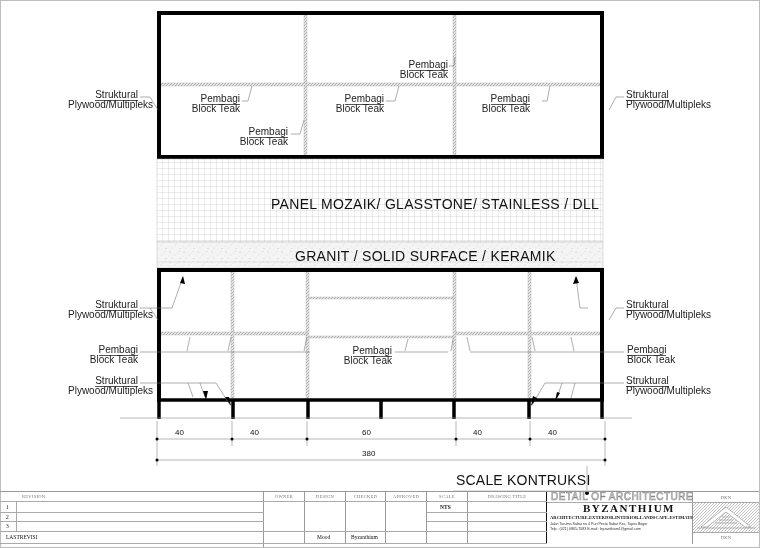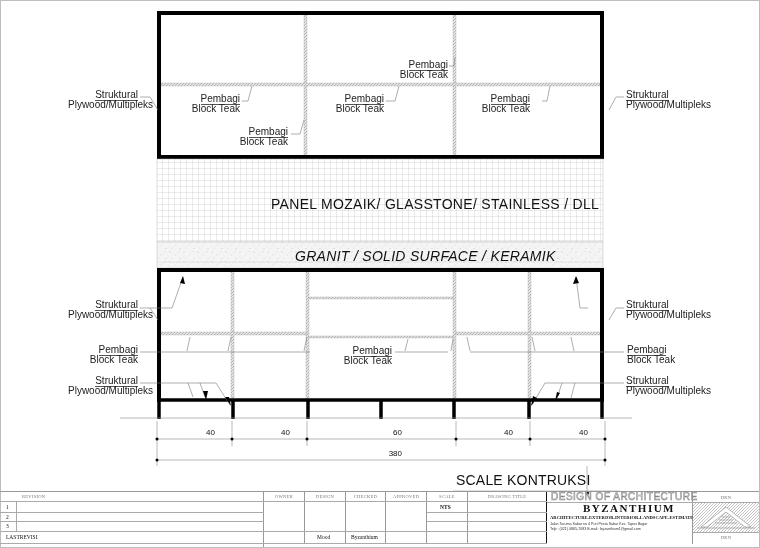--- a/index.html
+++ b/index.html
@@ -3,21 +3,21 @@
 <meta charset="utf-8">
 <style>
   html,body{margin:0;padding:0;background:#fff;}
   body{width:760px;height:548px;position:relative;overflow:hidden;font-family:"Liberation Sans",sans-serif;color:#111;}
   .sheet{position:absolute;left:0;top:0;width:758px;height:546px;border:1px solid #bdbdbd;}
   svg{position:absolute;left:0;top:0;}
   .lbl{position:absolute;font-size:10px;line-height:9.5px;color:#222;white-space:nowrap;}
   .lbl .u{border-bottom:0.8px solid #555;}
   .r{text-align:right;}
   .big{position:absolute;font-size:14px;letter-spacing:0.3px;color:#111;white-space:nowrap;padding-left:21px;}
-  .dim{position:absolute;font-size:8px;color:#111;text-align:right;width:40px;}
+  .dim{position:absolute;font-size:8px;color:#111;text-align:left;width:40px;}
   .title{position:absolute;font-size:14px;color:#111;white-space:nowrap;letter-spacing:0.2px;}
   
   .tb{position:absolute;left:0;top:491px;width:759px;height:55px;border-top:1px solid #999;font-family:"Liberation Serif",serif;}
   .cell{position:absolute;border-right:1px solid #999;box-sizing:border-box;font-size:5.5px;color:#333;}
   .hdr{font-size:4.5px;color:#777;text-align:center;letter-spacing:0.3px;}
   .rowline{position:absolute;height:0;border-top:1px solid #aaa;}
   .v{position:absolute;font-size:5.5px;color:#111;}
   .brand1{position:absolute;font-family:"Liberation Sans",sans-serif;font-size:10px;color:#fff;-webkit-text-stroke:0.6px #888;letter-spacing:0.5px;white-space:nowrap;}
   .brand2{position:absolute;font-family:"Liberation Serif",serif;font-size:11px;font-weight:bold;letter-spacing:1.5px;color:#111;}
   .brand3{position:absolute;font-family:"Liberation Serif",serif;font-size:4.6px;font-weight:bold;color:#111;white-space:nowrap;}
@@ -191,21 +191,21 @@
 <div class="lbl r" style="left:472px;top:94px;width:58px;">
   <span class="u">Pembagi</span><br>
   <span>Block Teak</span>
 </div>
 <div class="lbl r" style="left:230px;top:127px;width:58px;">
   <span class="u">Pembagi</span><br>
   <span>Block Teak</span>
 </div>
 
 <div class="big" style="left:250px;top:196px;">PANEL MOZAIK/ GLASSTONE/ STAINLESS / DLL</div>
-<div class="big" style="left:274px;top:248px;font-style:italic;">GRANIT / SOLID SURFACE / KERAMIK</div>
+<div class="big" style="left:274px;top:248px;">GRANIT / SOLID SURFACE / KERAMIK</div>
 
 <div class="lbl r" style="left:68px;top:300px;width:70px;">
   <span class="u">Struktural</span><br>
   <span>Plywood/Multipleks</span>
 </div>
 <div class="lbl r" style="left:68px;top:345px;width:70px;">
   <span class="u">Pembagi</span><br>
   <span>Block Teak</span>
 </div>
 <div class="lbl r" style="left:68px;top:376px;width:70px;">
@@ -276,21 +276,21 @@
     <div class="hdr" style="margin-top:2px;">DRAWING TITLE</div>
   </div>
 
   <div class="rowline" style="left:264px;top:9px;width:283px;"></div>
   <div class="rowline" style="left:427px;top:20px;width:120px;"></div>
   <div class="rowline" style="left:427px;top:29px;width:120px;"></div>
   <div class="rowline" style="left:264px;top:39px;width:283px;"></div>
   <div class="rowline" style="left:264px;top:51px;width:283px;"></div>
 
   <div class="cell" style="left:547px;top:0;width:146px;height:52px;">
-    <div class="brand1" style="left:4px;top:-1px;">DESIGN OF ARCHITECTURE</div>
+    <div class="brand1" style="left:4px;top:-1px;">DETAIL OF ARCHITECTURE</div>
     <div class="rowline" style="left:0;top:10px;width:146px;"></div>
     <div class="brand2" style="left:36px;top:10px;">BYZANTHIUM</div>
     <div class="brand3" style="left:3px;top:23px;">ARCHITECTURE-EXTERIOR-INTERIOR-LANDSCAPE-ESTIMATE</div>
     <div class="brand4" style="left:3px;top:30px;">Jalan Taruma Sabar no 4 Puri Pesta Sabar   Kec. Tapos Bogor</div>
     <div class="brand4" style="left:3px;top:35px;">Telp :    (021) 0865-7083  E-mail  :  byzanthium1@gmail.com</div>
   </div>
 
   <div class="cell" style="left:693px;top:0;width:66px;height:52px;border-right:none;">
     <div class="hdr" style="margin-top:3px;">DKN</div>
     <div class="rowline" style="left:0;top:10px;width:66px;"></div>

